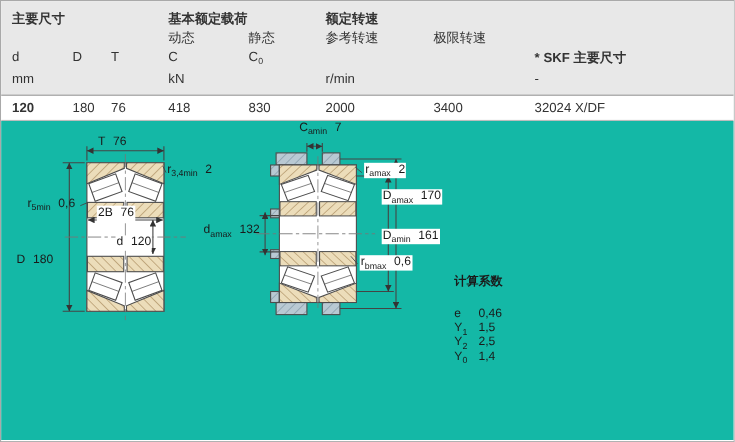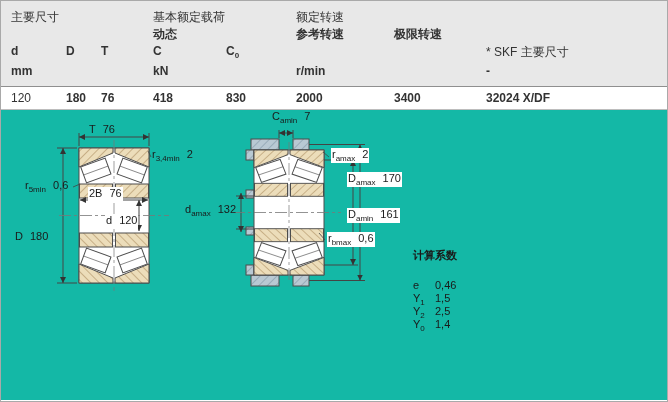--- a/index.html
+++ b/index.html
@@ -16,22 +16,22 @@
     display:grid;
     grid-template-columns:55px 35px 52px 73px 70px 98px 92px 1fr;
     padding-left:10px;
   }
   .thead {
     background:#e8e8e8;
     padding-top:8px;
     grid-template-rows:17px 18px 20px 22px;
     height:85px;
   }
-  .cell { white-space:nowrap; overflow:visible;font-weight:bold; }
-  .bold { font-weight:normal; }
+  .cell { white-space:nowrap; overflow:visible; }
+  .bold { font-weight:bold; }
   sub { font-size:8px; line-height:1; }
 
   .trow {
     height:24px; padding-top:4px;
     border-top:1px solid #8f8f8f;
     border-bottom:1px solid #bdbdbd;
     background:#fff;
   }
 
   .diagram { position:relative; height:290px; background:#14b8a6; }
@@ -50,20 +50,21 @@
 <body>
 
 <div class="sheet">
 
   <div class="grid thead">
     <div class="cell bold" style="grid-column:1/4;grid-row:1">主要尺寸</div>
     <div class="cell bold" style="grid-column:4/6;grid-row:1">基本额定载荷</div>
     <div class="cell bold" style="grid-column:6/8;grid-row:1">额定转速</div>
 
     <div class="cell" style="grid-column:4;grid-row:2">动态</div>
+    <div class="cell" style="grid-column:5;grid-row:2">静态</div>
     <div class="cell" style="grid-column:6;grid-row:2">参考转速</div>
     <div class="cell" style="grid-column:7;grid-row:2">极限转速</div>
 
     <div class="cell" style="grid-column:1;grid-row:3">d</div>
     <div class="cell" style="grid-column:2;grid-row:3">D</div>
     <div class="cell" style="grid-column:3;grid-row:3">T</div>
     <div class="cell" style="grid-column:4;grid-row:3">C</div>
     <div class="cell" style="grid-column:5;grid-row:3"><span>C</span><sub>0</sub></div>
     <div class="cell bold" style="grid-column:8;grid-row:3">* SKF 主要尺寸</div>
 

